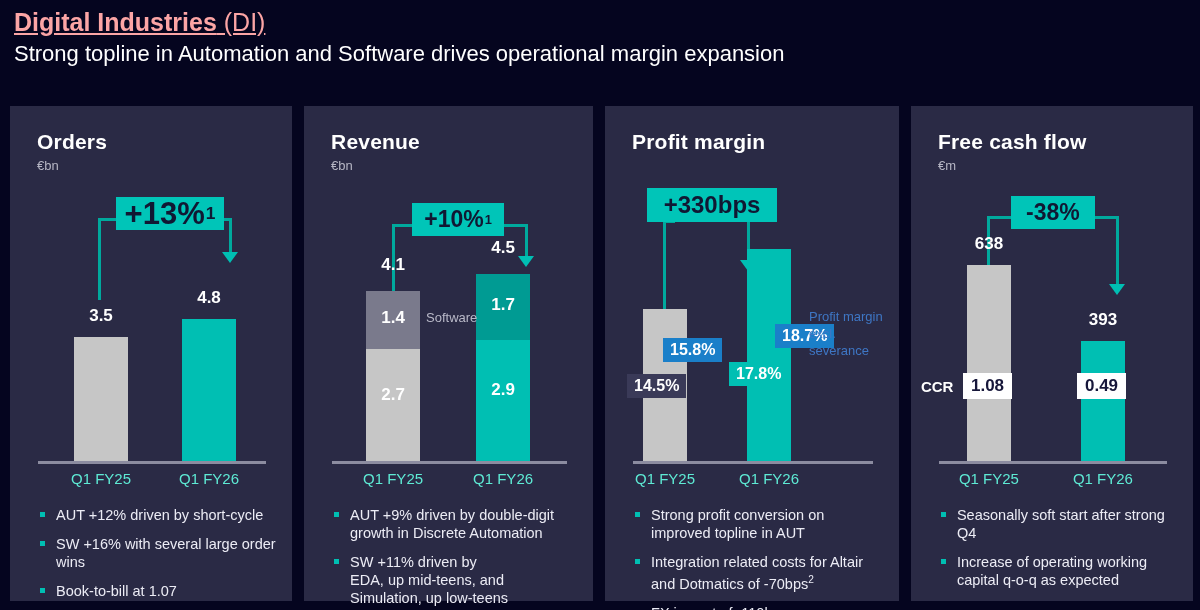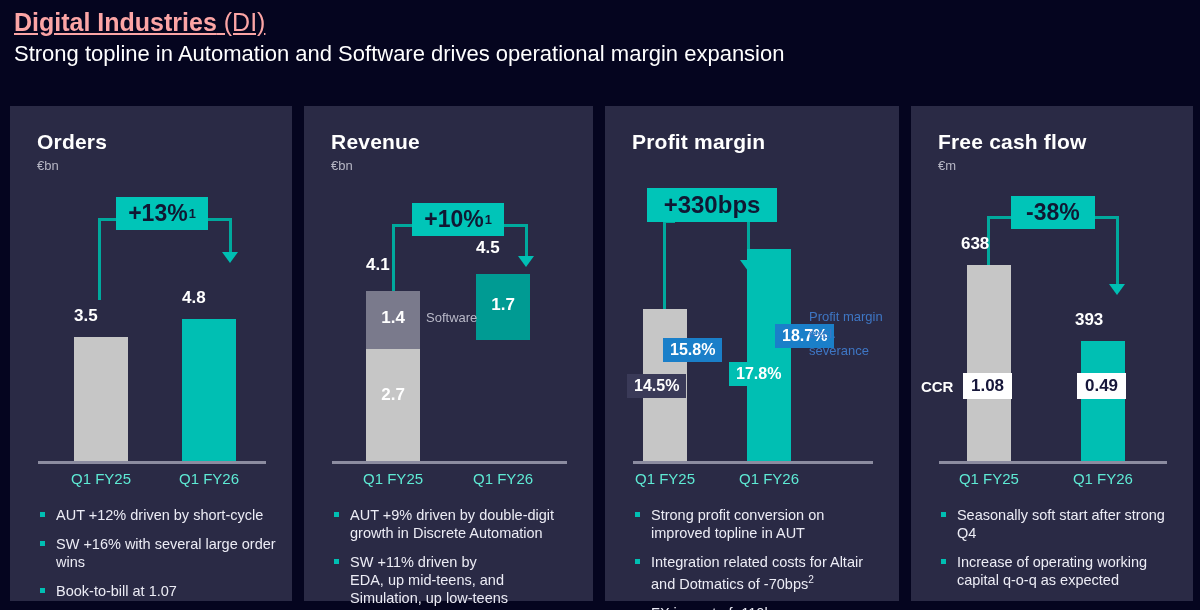--- a/index.html
+++ b/index.html
@@ -30,21 +30,21 @@
   .chart { position: absolute; left: 0; top: 76px; width: 100%; height: 306px; }
   .axis { position: absolute; left: 28px; right: 26px; height: 3px; background: #8c8ca0; }
 
   .bar { position: absolute; bottom: 0; }
   .bar .seg { position: absolute; left: 0; width: 100%; }
   .bar-gray  { background: #c6c6c6; }
   .bar-gray-dark { background: #7a7a8c; }
   .bar-teal  { background: #00bfb3; }
   .bar-teal-dark { background: #009b93; }
 
-  .bar-top-label { position: absolute; color: #ffffff; font-size: 17px; font-weight: bold; }
+  .bar-top-label { position: absolute; color: #ffffff; font-size: 17px; font-weight: bold; text-align: center; }
   .seg-label { position: absolute; width: 100%; text-align: center; color: #ffffff; font-size: 17px; font-weight: bold; }
 
   .cat-label { position: absolute; color: #5eead4; font-size: 15px; text-align: center; }
 
   
   .badge { position: absolute; background: #00c5b8; color: #101833; font-weight: bold; display: flex; align-items: center; justify-content: center; }
   .badge sup { font-size: .56em; font-weight: bold; vertical-align: super; margin-left: 1px; }
   .conn { position: absolute; background: #00a99d; }
   .arrow-head { position: absolute; width: 0; height: 0; border-left: 8px solid transparent; border-right: 8px solid transparent; border-top: 11px solid #00bfb3; }
 
@@ -82,21 +82,21 @@
       <div class="panel-title">Orders</div>
       <div class="panel-unit">€bn</div>
 
       <div class="chart">
 
         <div class="conn" style="left:88px; top:36px; width:3px; height:82px;"></div>
         <div class="conn" style="left:88px; top:36px; width:28px; height:3px;"></div>
         <div class="conn" style="left:196px; top:36px; width:26px; height:3px;"></div>
         <div class="conn" style="left:219px; top:36px; width:3px; height:36px;"></div>
         <div class="arrow-head" style="left:212px; top:70px;"></div>
-        <div class="badge" style="left:106px; top:15px; width:92px; height:33px; font-size:23px;">
+        <div class="badge" style="left:106px; top:15px; width:108px; height:33px; font-size:31px;">
           <span>+13%</span>
             <sup>1</sup>
         </div>
 
         <div class="axis" style="top:279px;"></div>
 
         <div class="bar bar-gray" style="left:64px; width:54px; height:124px; bottom:27px;"></div>
         <div class="bar-top-label" style="left:64px; width:54px; top:124px;">3.5</div>
 
         <div class="bar bar-teal" style="left:172px; width:54px; height:142px; bottom:27px;"></div>
@@ -138,20 +138,23 @@
           <div class="seg bar-gray" style="top:58px; height:112px;">
             <div class="seg-label" style="top:36px;">2.7</div>
           </div>
         </div>
         <div class="bar-top-label" style="left:62px; width:54px; top:73px;">4.1</div>
 
         <div class="bar" style="left:172px; width:54px; height:187px; bottom:27px;">
           <div class="seg bar-teal-dark" style="top:0; height:66px;">
             <div class="seg-label" style="top:21px;">1.7</div>
           </div>
+          <div class="seg bar-teal" style="top:66px; height:121px;">
+            <div class="seg-label" style="top:40px;">2.9</div>
+          </div>
         </div>
         <div class="bar-top-label" style="left:172px; width:54px; top:56px;">4.5</div>
 
         <div class="software-label" style="left:122px; top:128px;">Software</div>
 
         <div class="cat-label" style="left:44px; width:90px; top:288px;">Q1 FY25</div>
         <div class="cat-label" style="left:154px; width:90px; top:288px;">Q1 FY26</div>
       </div>
 
       <div class="bullets">

